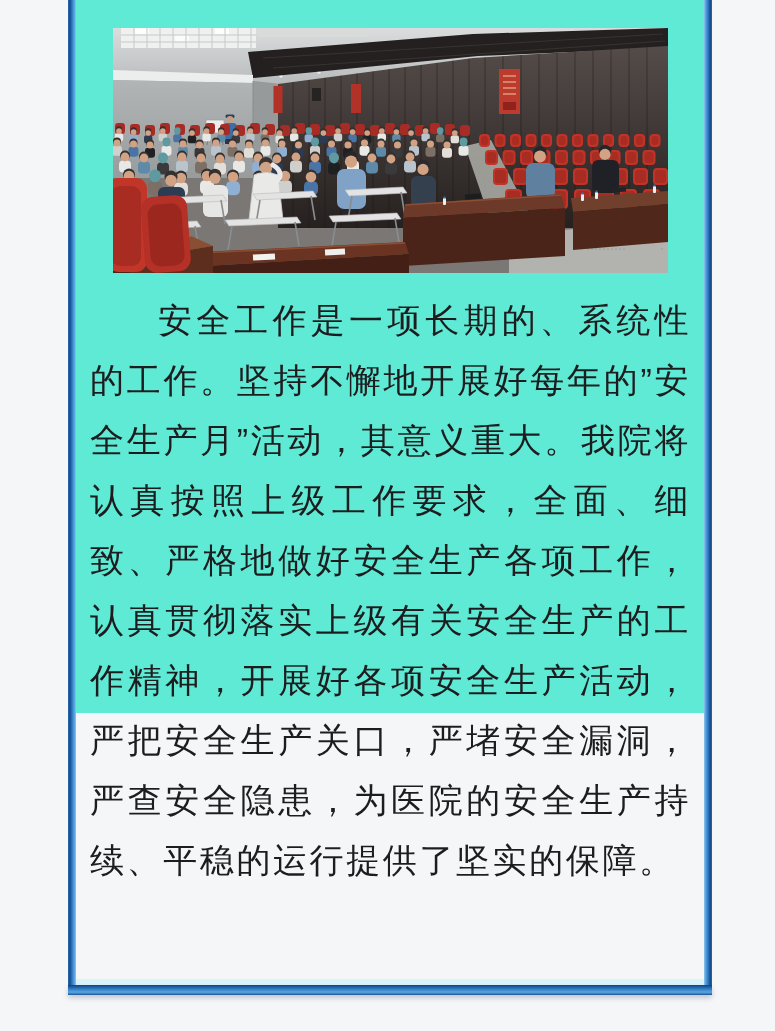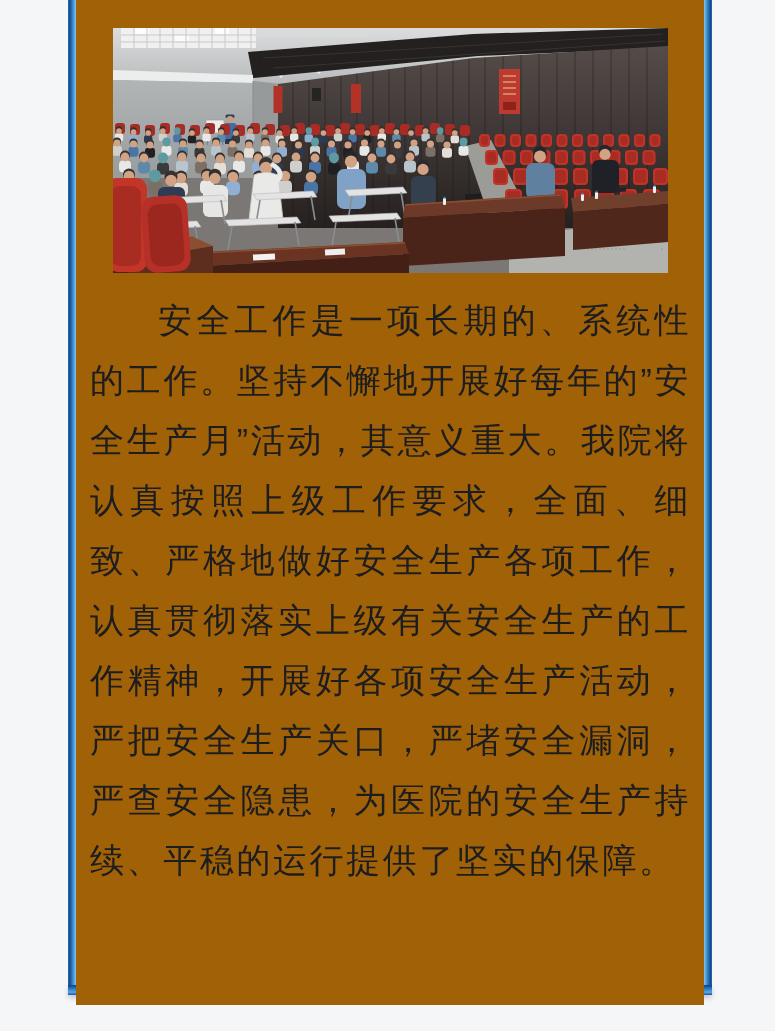--- a/index.html
+++ b/index.html
@@ -22,22 +22,22 @@
     position:absolute;left:68px;top:985px;width:644px;height:10px;
     background:linear-gradient(to bottom,#123f7e 0%,#2e7cc4 40%,#5aa6de 72%,#1c55a0 100%);
     box-shadow:0 3px 5px rgba(40,60,90,.25);
     border-radius:0 0 2px 2px;
   }
   .frame-glow{
     position:absolute;left:76px;top:979px;width:628px;height:6px;
     background:#d9f3fc;
   }
   .content{
-    position:absolute;left:76px;top:0;width:628px;height:1005px;
-    background:#a16207;
+    position:absolute;left:76px;top:0;width:628px;height:713px;
+    background:#5eead4;
   }
   .photo-wrap{
     position:absolute;left:37px;top:28px;width:555px;height:245px;
     overflow:hidden;background:#8b8884;
   }
   .photo-wrap svg{display:block;width:555px;height:245px;}
   .article-paragraph{
     position:absolute;left:0;right:0;top:290px;margin:0;
     padding:0 13px 0 14px;
     font-size:34px;line-height:60px;letter-spacing:2.6px;

